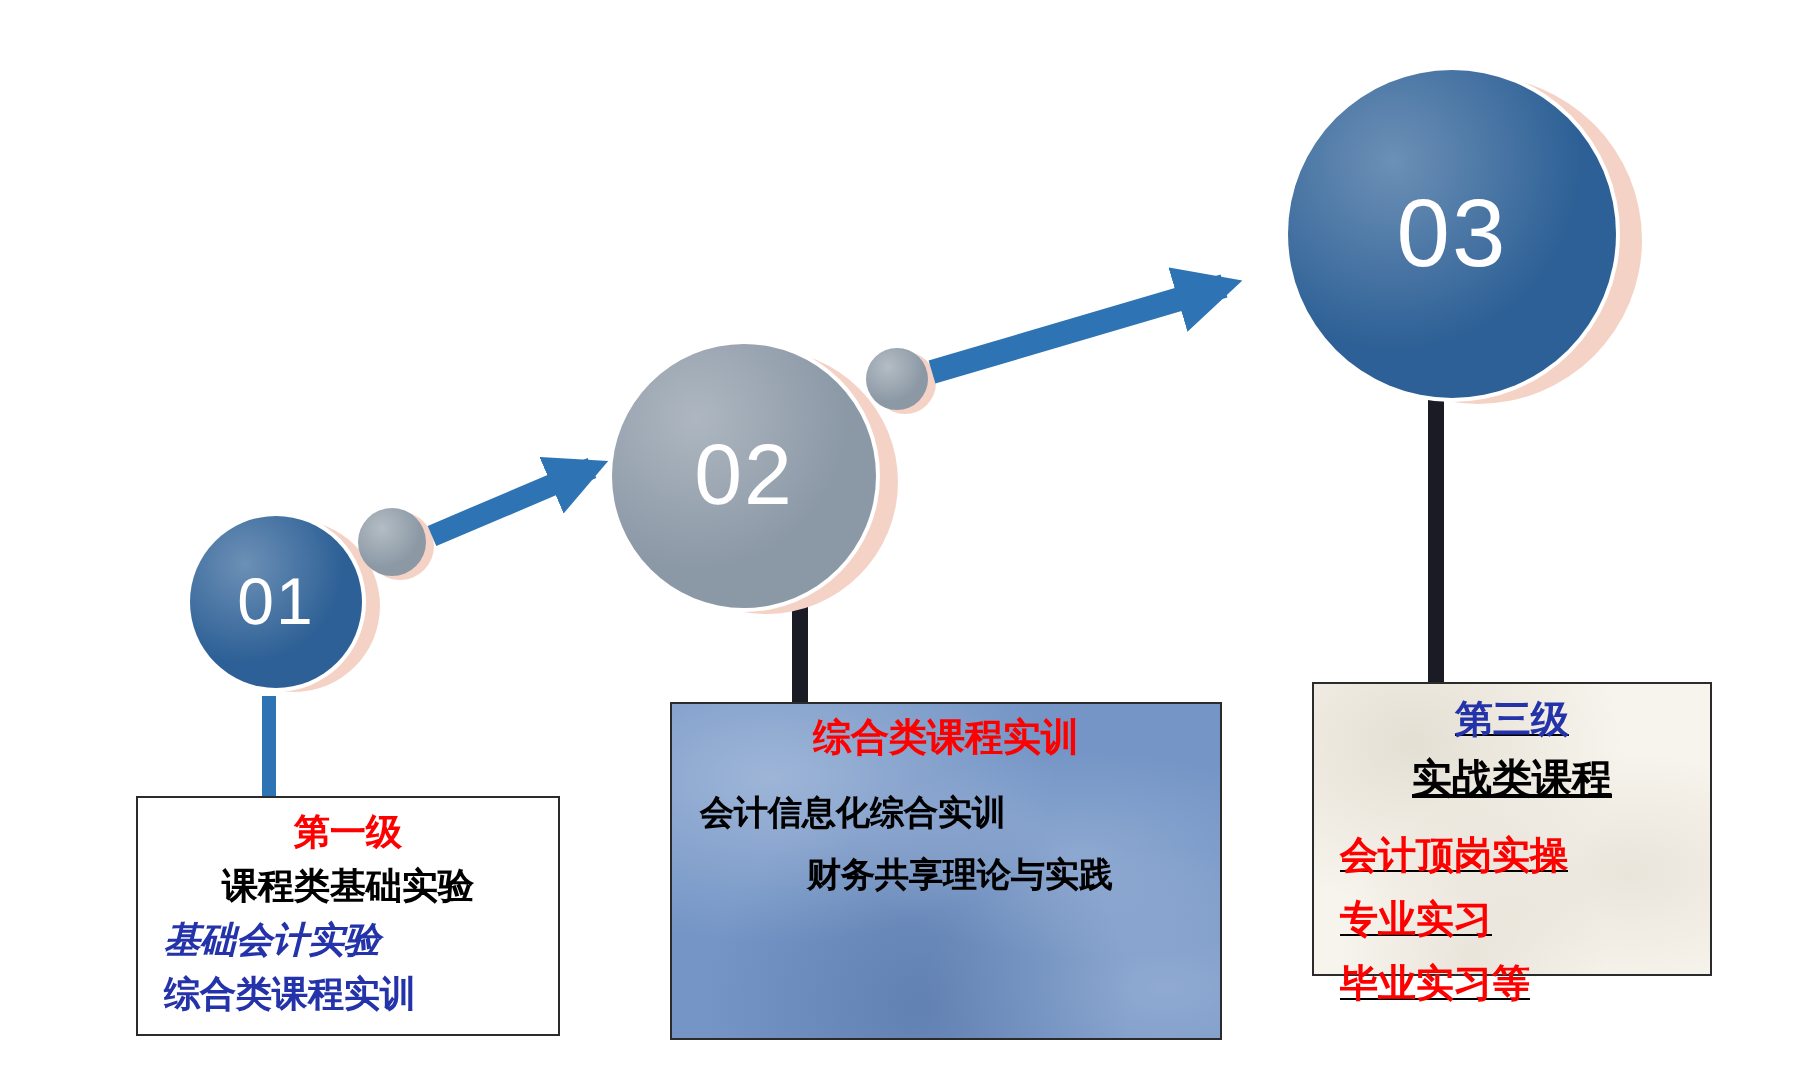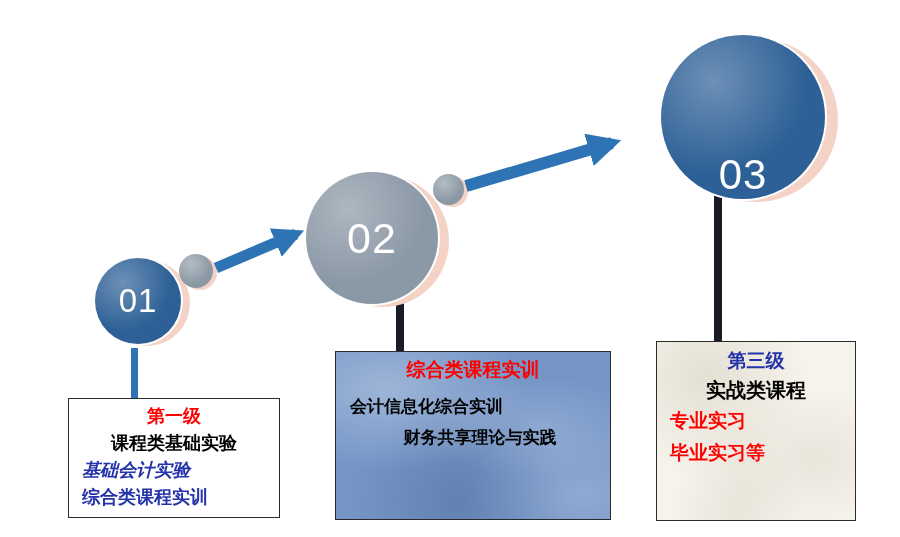--- a/index.html
+++ b/index.html
@@ -13,22 +13,22 @@
   .stem2{left:396px;top:300px;width:8px;height:54px;}
   .stem3{left:714px;top:196px;width:8px;height:148px;}
 
   .circle{position:absolute;border-radius:50%;display:flex;align-items:center;justify-content:center;
           color:#ffffff;z-index:2;
           background-image:radial-gradient(circle at 32% 28%, rgba(255,255,255,0.30), rgba(255,255,255,0) 58%);}
   .circle1{left:95px;top:258px;width:86px;height:86px;font-size:33px;
            box-shadow:0 0 0 2px #ffffff, 9px 2px 0 0 #f5d2c6;justify-content:center;}
   .circle2{left:306px;top:172px;width:132px;height:132px;font-size:43px;
            box-shadow:0 0 0 2px #ffffff, 11px 3px 0 0 #f5d2c6;}
-  .circle3{left:661px;top:35px;width:164px;height:164px;font-size:42px;
-           box-shadow:0 0 0 2px #ffffff, 13px 3px 0 0 #f5d2c6;align-items:flex-end;}
+  .circle3{left:644px;top:35px;width:164px;height:164px;font-size:48px;
+           box-shadow:0 0 0 2px #ffffff, 13px 3px 0 0 #f5d2c6;}
   .num{letter-spacing:1px;}
 
   .dot{position:absolute;border-radius:50%;z-index:3;
        background-image:radial-gradient(circle at 35% 30%, rgba(255,255,255,0.35), rgba(255,255,255,0) 60%);
        box-shadow:4px 2px 0 0 #f5d2c6;}
   .dot1{left:179px;top:254px;width:34px;height:34px;}
   .dot2{left:433px;top:174px;width:31px;height:31px;}
 
   .box{position:absolute;box-sizing:border-box;border:1px solid #2b2b2b;z-index:2;}
   .bline{white-space:nowrap;}
@@ -41,25 +41,25 @@
   .box2{left:335px;top:351px;width:276px;height:169px;padding-top:4px;
         background-image:
           radial-gradient(ellipse at 18% 22%, rgba(255,255,255,0.30), rgba(255,255,255,0) 45%),
           radial-gradient(ellipse at 75% 45%, rgba(255,255,255,0.18), rgba(255,255,255,0) 40%),
           radial-gradient(ellipse at 45% 90%, rgba(42,70,120,0.25), rgba(42,70,120,0) 50%),
           radial-gradient(ellipse at 90% 85%, rgba(255,255,255,0.20), rgba(255,255,255,0) 35%);}
   .box2 .t{font-size:19px;line-height:28px;font-weight:bold;}
   .box2 .item{font-size:17px;line-height:31px;font-weight:bold;padding-left:14px;}
   .box2 .gap{margin-top:7px;}
 
-  .box3{left:656px;top:341px;width:200px;height:180px;padding-top:5px;
+  .box3{left:656px;top:341px;width:200px;height:147px;padding-top:5px;
         background-image:
           radial-gradient(ellipse at 25% 20%, rgba(205,198,180,0.45), rgba(205,198,180,0) 50%),
           radial-gradient(ellipse at 80% 65%, rgba(210,200,185,0.35), rgba(210,200,185,0) 45%),
-          radial-gradient(ellipse at 40% 95%, rgba(200,192,175,0.30), rgba(200,192,175,0) 40%);}
+          radial-gradient(ellipse at 40% 95%, rgba(200,192,175,0.30), rgba(200,192,175,0) 40%); text-decoration: underline;}
   .box3 .t{font-size:19px;line-height:28px;font-weight:bold;}
   .box3 .t2{font-size:20px;line-height:30px;font-weight:bold;}
   .box3 .item{font-size:19px;line-height:32px;font-weight:bold;padding-left:13px;}
   .box3 .gap{margin-top:8px;}
 </style>
 </head>
 <body>
 
 <div class="canvas">
 
@@ -99,17 +99,18 @@
 
   <div class="box box2" style="background-color: rgb(116, 149, 198);">
     <div class="bline t center" style="color: rgb(255, 0, 0);">综合类课程实训</div>
     <div class="bline item gap" style="color: rgb(0, 0, 0);">会计信息化综合实训</div>
     <div class="bline item" style="color: rgb(0, 0, 0); text-align: center;">财务共享理论与实践</div>
   </div>
 
   <div class="box box3" style="background-color: rgb(247, 244, 237);">
     <div class="bline t center" style="color: rgb(36, 51, 170);">第三级</div>
     <div class="bline t2 center" style="color: rgb(0, 0, 0);">实战类课程</div>
+    <div class="bline item gap" style="color: rgb(255, 0, 0);">会计顶岗实操</div>
     <div class="bline item" style="color: rgb(255, 0, 0);">专业实习</div>
     <div class="bline item" style="color: rgb(255, 0, 0);">毕业实习等</div>
   </div>
 
 </div>
 
 </body></html>

